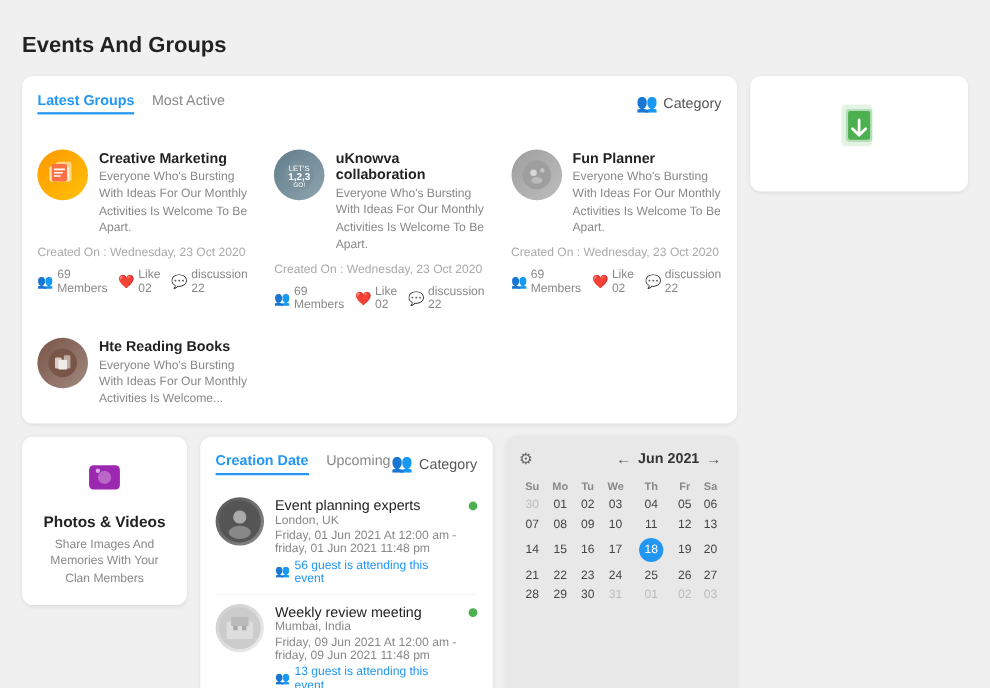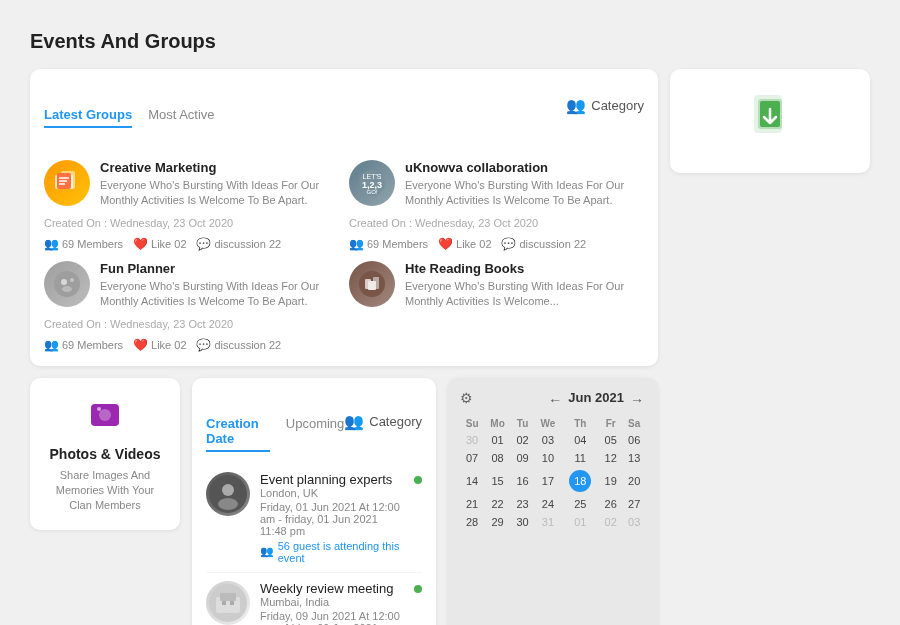--- a/index.html
+++ b/index.html
@@ -58,43 +58,42 @@
     }
     .tabs {
       display: flex;
       gap: 16px;
     }
     .tab {
       font-size: 13px;
       color: #888;
       cursor: pointer;
       padding-bottom: 4px;
-      margin-top: 24px;
     }
     .tab.active {
       color: #2196F3;
       border-bottom: 2px solid #2196F3;
       font-weight: 600;
     }
     .category-btn {
       display: flex;
       align-items: center;
       gap: 5px;
       font-size: 13px;
       color: #555;
       cursor: pointer;
     }
     .category-icon {
       color: #e44;
       font-size: 16px;
     }
     .groups-grid {
       display: grid;
-      grid-template-columns: 1fr 1fr;
-      gap: 10px;
+      grid-template-columns: 1fr 1fr 1fr;
+      gap: 24px;
       margin-top: 32px;
     }
     .group-card {
       display: flex;
       flex-direction: column;
       gap: 4px;
     }
     .group-header {
       display: flex;
       align-items: flex-start;

